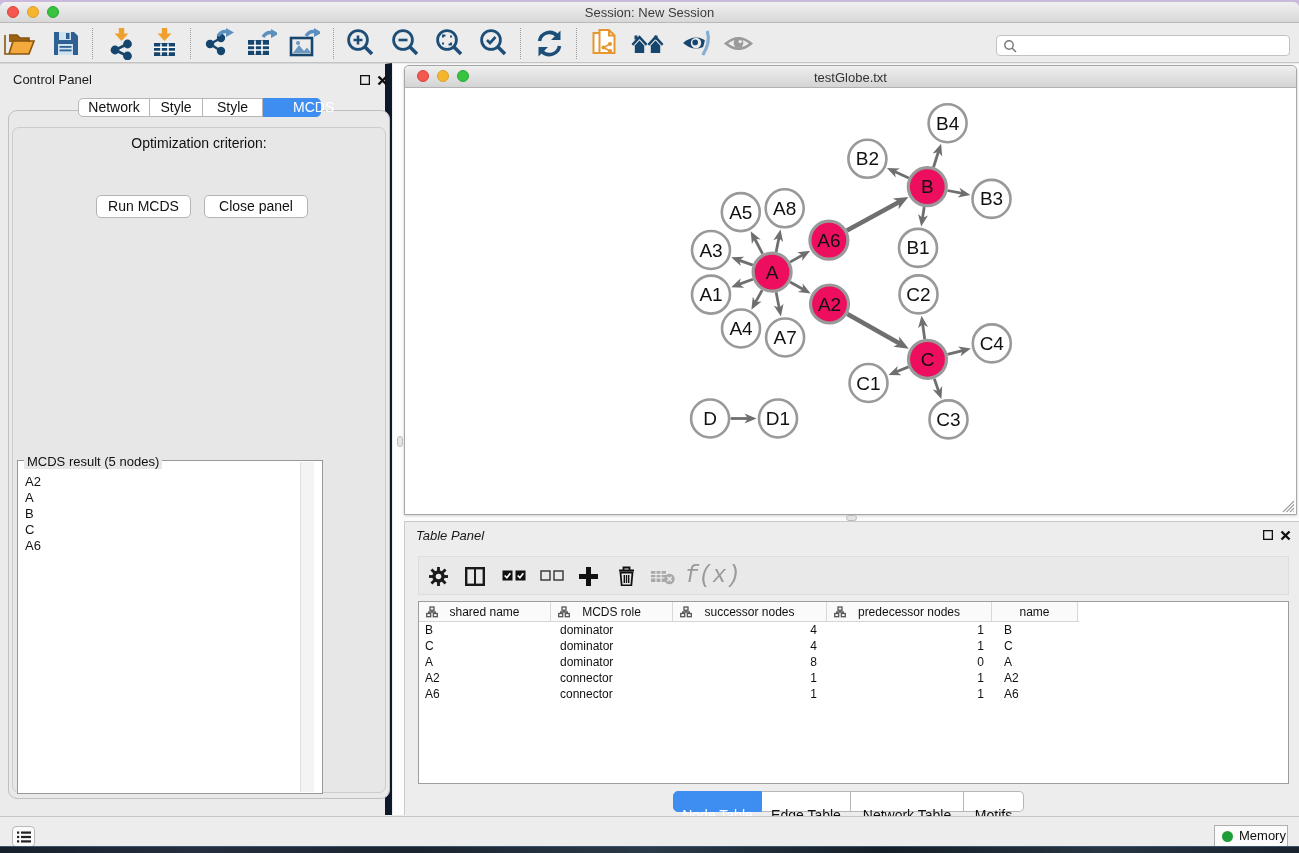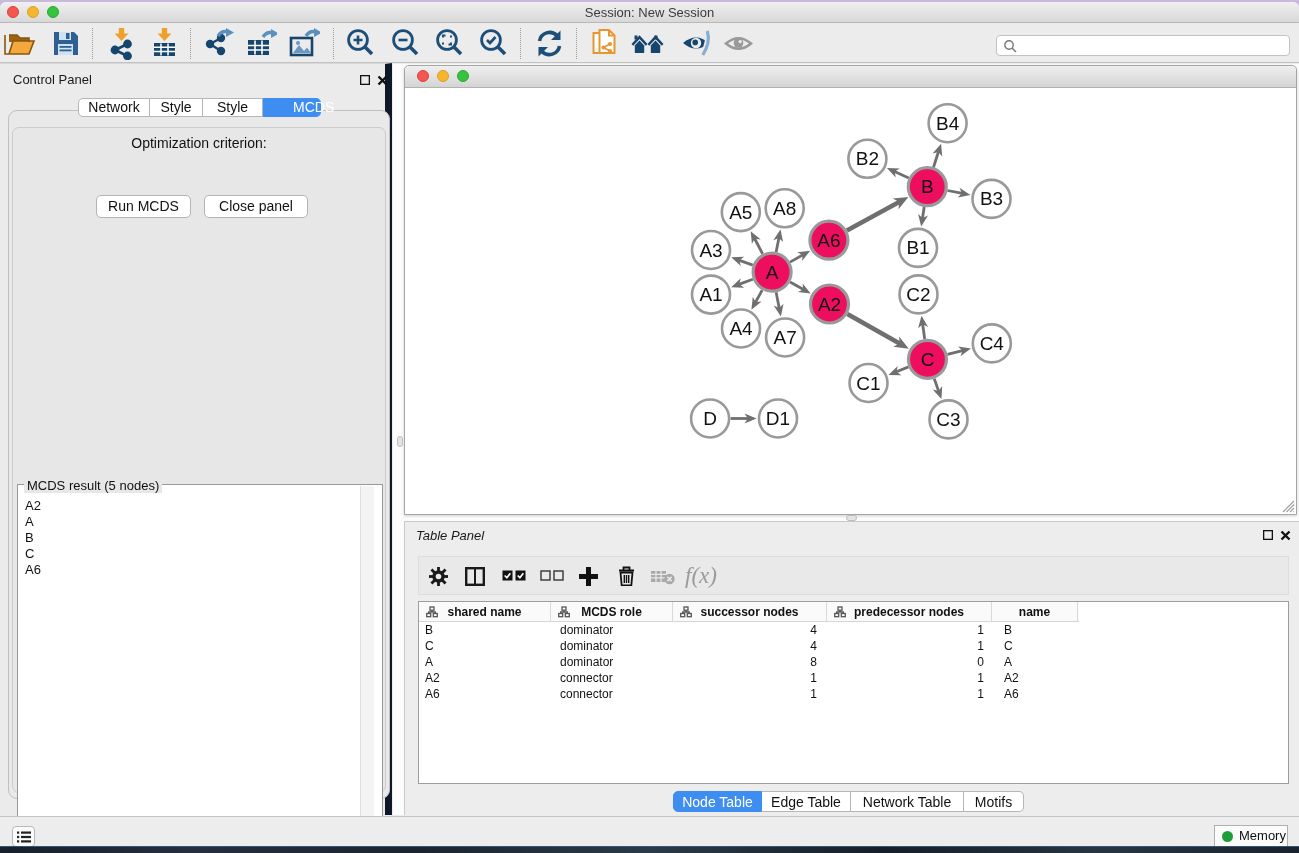--- a/index.html
+++ b/index.html
@@ -22,45 +22,45 @@
 .tab:first-child{border-left:1px solid #b6b6b6;border-radius:5px 0 0 5px;}
 .tab:last-child{border-radius:0 5px 5px 0;}
 .tab.sel{background:#3d8ef0;border-color:#3d8ef0;color:#fff;padding-left:30px;}
 #cpouter{position:absolute;left:8px;top:46px;width:382px;height:689px;border:1px solid #c0c0c0;border-radius:9px;background:#e9e9e9;}
 #cpinner{position:absolute;left:3px;top:16px;width:374px;height:666px;border:1px solid #cccccc;border-radius:7px;background:#e7e7e7;}
 #optlabel{position:absolute;left:0;top:7px;width:100%;text-align:center;font-size:14px;color:#111;}
 #dropdown{position:absolute;left:33px;top:31px;width:310px;height:23px;background:#fff;border:1px solid #ababab;border-radius:5px;font-size:14px;line-height:21px;color:#111;padding-left:12px;}
 #ddbtn{position:absolute;right:-1px;top:-1px;width:19px;height:23px;border-radius:0 5px 5px 0;background:linear-gradient(#70b0fd,#2d7cf1);}
 .chev{position:absolute;left:4px;width:0;height:0;border-left:5px solid transparent;border-right:5px solid transparent;}
 .btn{position:absolute;top:67px;height:23px;background:#fff;border:1px solid #b4b4b4;border-radius:5px;font-size:14px;text-align:center;line-height:21px;color:#111;}
-#fieldset{position:absolute;left:4px;top:332px;width:366px;height:334px;border:1px solid #989898;background:#fff;margin-top:24px;}
+#fieldset{position:absolute;left:4px;top:332px;width:306px;height:334px;border:1px solid #989898;background:#fff;}
 #fslegend{position:absolute;left:6px;top:-7px;background:#e7e7e7;padding:0 3px;font-size:13px;color:#111;z-index:3;}
 #mcdslist{position:absolute;left:1px;top:1px;right:16px;bottom:1px;background:#fff;font-size:13px;color:#111;padding:12px 0 0 6px;line-height:16px;}
 #mcdssb{position:absolute;right:8px;top:1px;width:14px;bottom:1px;background:#f4f4f4;border-left:1px solid #e0e0e0;}
 
 #desktop{position:absolute;left:393px;top:62px;width:906px;height:751px;background:#fcfcfc;}
 #netwin{position:absolute;left:404px;top:63px;width:893px;height:450px;background:#fff;border:1px solid #a6a6a6;border-radius:5px 5px 0 0;box-shadow:0 1px 3px rgba(0,0,0,0.18);}
 #nettitle{position:absolute;left:0;top:0;width:100%;height:22px;background:linear-gradient(#efefef,#d4d4d4);border-radius:5px 5px 0 0;border-bottom:1px solid #b2b2b2;}
 #nettitle .t1{left:12px;background:#f4574e;border:1px solid #d8443c;}
 #nettitle .t2{left:32px;background:#f5b62e;border:1px solid #dba028;}
 #nettitle .t3{left:52px;background:#37c23f;border:1px solid #2aa834;}
 #nettext{position:absolute;top:4px;width:100%;text-align:center;font-size:13px;color:#333;}
 
 #tpanel{position:absolute;left:404px;top:519px;width:895px;height:294px;background:#ededed;border-left:1px solid #c9c9c9;border-top:1px solid #c9c9c9;}
 #tphead{position:absolute;left:11px;top:6px;font-size:13px;color:#1a1a1a;font-style:italic;}
 #ttoolbar{position:absolute;left:13px;top:34px;width:871px;height:39px;background:#e9e9e9;border:1px solid #dddddd;}
 #ttable{position:absolute;left:13px;top:79px;width:871px;height:183px;background:#fff;border:1px solid #9d9d9d;}
 #thead{position:absolute;left:0;top:0;height:20px;background:#fafafa;border-bottom:1px solid #d5d5d5;font-size:12px;color:#111;}
-.hcell{position:absolute;top:0;height:20px;border-right:1px solid #d9d9d9;text-align:center;line-height:20px;font-weight:bold;}
+.hcell{position:absolute;top:0;height:20px;border-right:1px solid #d9d9d9;text-align:center;line-height:20px;}
 .hicon{position:absolute;left:7px;top:4px;}
 .trow{position:absolute;font-size:12px;color:#111;height:16px;line-height:16px;}
 .tc{position:absolute;}
 .num{text-align:right;}
 #btabs{position:absolute;left:268px;top:269px;height:21px;display:flex;font-size:14px;}
-.btab{background:#fff;border:1px solid #b6b6b6;border-left:none;padding-top:1px;line-height:19px;color:#111;text-align:center;}
+.btab{background:#fff;border:1px solid #b6b6b6;border-left:none;padding-top:14px;line-height:19px;color:#111;text-align:center;}
 .btab:first-child{border-left:1px solid #b6b6b6;border-radius:5px 0 0 5px;}
 .btab:last-child{border-radius:0 5px 5px 0;}
 .btab.sel{background:#3d8ef0;border-color:#3d8ef0;color:#fff;}
 
 #statusbar{position:absolute;left:0;top:814px;width:1299px;height:32px;background:#ededed;border-top:1px solid #c5c5c5;}
 #listbtn{position:absolute;left:12px;top:9px;width:23px;height:21px;background:#fbfbfb;border:1px solid #b9b9b9;border-radius:4px;}
 #membtn{position:absolute;right:11px;top:8px;width:74px;height:22px;background:#fbfbfb;border:1px solid #b0b0b0;font-size:13px;color:#111;line-height:20px;padding-left:24px;}
 #memdot{position:absolute;left:7px;top:5px;width:11px;height:11px;border-radius:50%;background:#1d9e38;}
 #wallpaper{position:absolute;left:0;top:846px;width:1299px;height:7px;background:linear-gradient(90deg,#16202c,#242e3e 15%,#1a2430 32%,#2b3a48 50%,#141e28 68%,#273542 85%,#18222e);border-top:1px solid #3a566f;}
 .grip{position:absolute;background:#e4e4e4;border:1px solid #bdbdbd;border-radius:3px;}
@@ -224,20 +224,21 @@
           </div>
 </div>
       </div>
 </div>
 <div id="desktop"></div>
 <div id="netwin">
 <div id="nettitle">
         <div class="tl t1"></div>
         <div class="tl t2"></div>
         <div class="tl t3"></div>
+        <div id="nettext">testGlobe.txt</div>
       </div>
 <svg id="graph" style="position:absolute;left:0;top:22px" width="891" height="427" viewBox="0 0 891 427">
 <line x1="357.6" y1="165.9" x2="348.8" y2="149.0" stroke="#6f6f6f" stroke-width="2.8"></line>
 <polygon points="355.7,151.5 345.7,143.2 346.9,156.1 349.7,150.8" fill="#6f6f6f"></polygon>
 <line x1="371.1" y1="164.0" x2="374.3" y2="147.9" stroke="#6f6f6f" stroke-width="2.8"></line>
 <polygon points="378.1,154.1 375.5,141.4 368.3,152.2 373.9,149.9" fill="#6f6f6f"></polygon>
 <line x1="347.8" y1="177.1" x2="332.4" y2="171.6" stroke="#6f6f6f" stroke-width="2.8"></line>
 <polygon points="339.2,168.7 326.2,169.3 335.8,178.1 334.3,172.3" fill="#6f6f6f"></polygon>
 <line x1="347.9" y1="191.2" x2="332.4" y2="196.9" stroke="#6f6f6f" stroke-width="2.8"></line>
 <polygon points="335.7,190.3 326.2,199.2 339.2,199.7 334.3,196.2" fill="#6f6f6f"></polygon>
@@ -366,21 +367,21 @@
           <path d="M6.3 9 v8 M8.5 9 v8 M10.7 9 v8" stroke="#111" stroke-width="1.4"></path>
         </svg>
 <svg style="position:absolute;left:232px;top:13px" width="24" height="15" viewBox="0 0 24 15">
           <rect x="0" y="1" width="15" height="11" fill="#a9a9a9"></rect>
           <g stroke="#e9e9e9" stroke-width="1.2">
             <path d="M0 4.4 h15 M0 7.8 h15 M5 1 v11 M10 1 v11"></path>
           </g>
           <circle cx="18.5" cy="9" r="5.2" fill="#a9a9a9"></circle>
           <path d="M16.4 6.9 l4.2 4.2 M20.6 6.9 l-4.2 4.2" stroke="#e9e9e9" stroke-width="1.5"></path>
         </svg>
-<div style="position:absolute;left:266px;top:6px;font-family:Liberation Serif, serif;font-style:italic;font-size:23px;color:#9a9a9a;">f(x)</div>
+<div style="position:absolute;left:266px;top:6px;font-family:Liberation Mono, monospace;font-style:italic;font-size:23px;color:#9a9a9a;">f(x)</div>
 </div>
 <div id="ttable">
 <div id="thead" style="width:660px;">
 <div class="hcell" style="left:0;width:132px;">shared name</div>
 <div class="hcell" style="left:132px;width:122px;">MCDS role</div>
 <div class="hcell" style="left:254px;width:154px;">successor nodes</div>
 <div class="hcell" style="left:408px;width:165px;">predecessor nodes</div>
 <div class="hcell" style="left:573px;width:86px;">name</div>
 <svg class="hicon" style="left:7px" width="12" height="12" viewBox="0 0 12 12">
             <g fill="none" stroke="#555" stroke-width="1.3">

